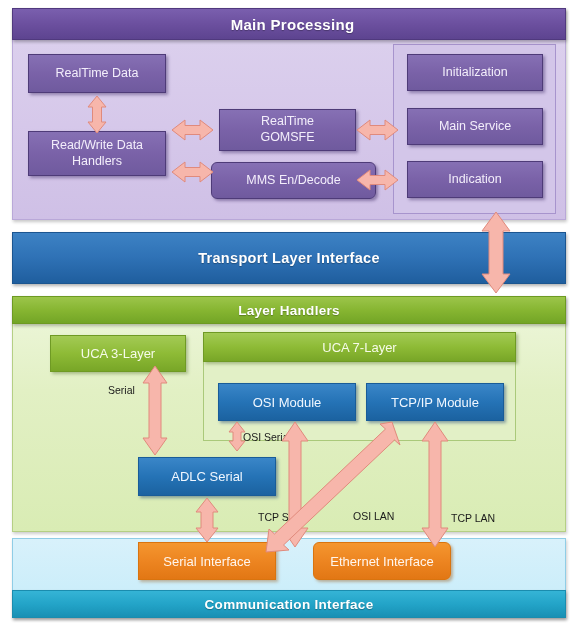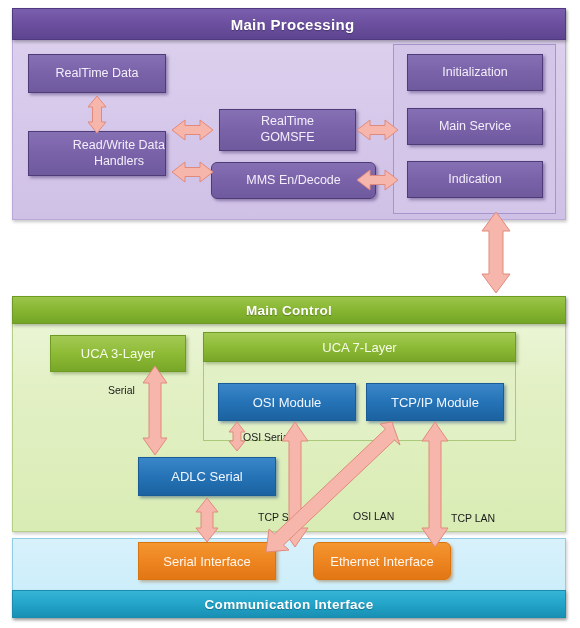--- a/index.html
+++ b/index.html
@@ -188,21 +188,21 @@
 <div id="diagram">
 
   <div class="panel mp-body"></div>
 
   <div class="mp-subpanel" style="left:393px; top:44px; width:163px; height:170px;"></div>
 
   <div class="pbox" style="left:28px; top:54px; width:138px; height:39px;">
     <span>RealTime Data</span>
   </div>
 
-  <div class="pbox" style="left:28px; top:131px; width:138px; height:45px;justify-content:flex-end;">
+  <div class="pbox" style="left:28px; top:131px; width:138px; height:45px;">
     <span class="ml">Read/Write Data<br>Handlers</span>
   </div>
 
   <div class="pbox" style="left:213px; top:109px; width:137px; height:42px;margin-left:6px;">
     <span class="ml">RealTime<br>GOMSFE</span>
   </div>
 
   <div class="pbox" style="left:211px; top:162px; width:165px; height:37px;border-radius:6px;">
     <span>MMS En/Decode</span>
   </div>
@@ -216,20 +216,23 @@
   </div>
 
   <div class="pbox" style="left:407px; top:161px; width:136px; height:37px;">
     <span>Indication</span>
   </div>
 
   <div class="panel-header mp-header">
     <span>Main Processing</span>
   </div>
 
+  <div class="panel-header tl-bar">
+    <span>Transport Layer Interface</span>
+  </div>
 
   <div class="panel lc-body"></div>
 
   <div class="uca7-wrap" style="left:203px; top:332px; width:313px; height:109px;"></div>
 
   <div class="gbox" style="left:50px; top:335px; width:136px; height:37px;">
     <span>UCA 3-Layer</span>
   </div>
 
   <div class="gbox" style="left:203px; top:332px; width:313px; height:30px;">
@@ -242,21 +245,21 @@
 
   <div class="bbox" style="left:366px; top:383px; width:138px; height:38px;">
     <span>TCP/IP Module</span>
   </div>
 
   <div class="bbox" style="left:138px; top:457px; width:138px; height:39px;">
     <span>ADLC Serial</span>
   </div>
 
   <div class="panel-header lc-header">
-    <span>Main Control</span>
+    <span>Layer Handlers</span>
   </div>
 
   <div class="panel ci-body"></div>
 
   <div class="obox" style="left:138px; top:542px; width:138px; height:38px;">
     <span>Serial Interface</span>
   </div>
 
   <div class="obox" style="left:313px; top:542px; width:138px; height:38px;border-radius:6px;">
     <span>Ethernet Interface</span>

